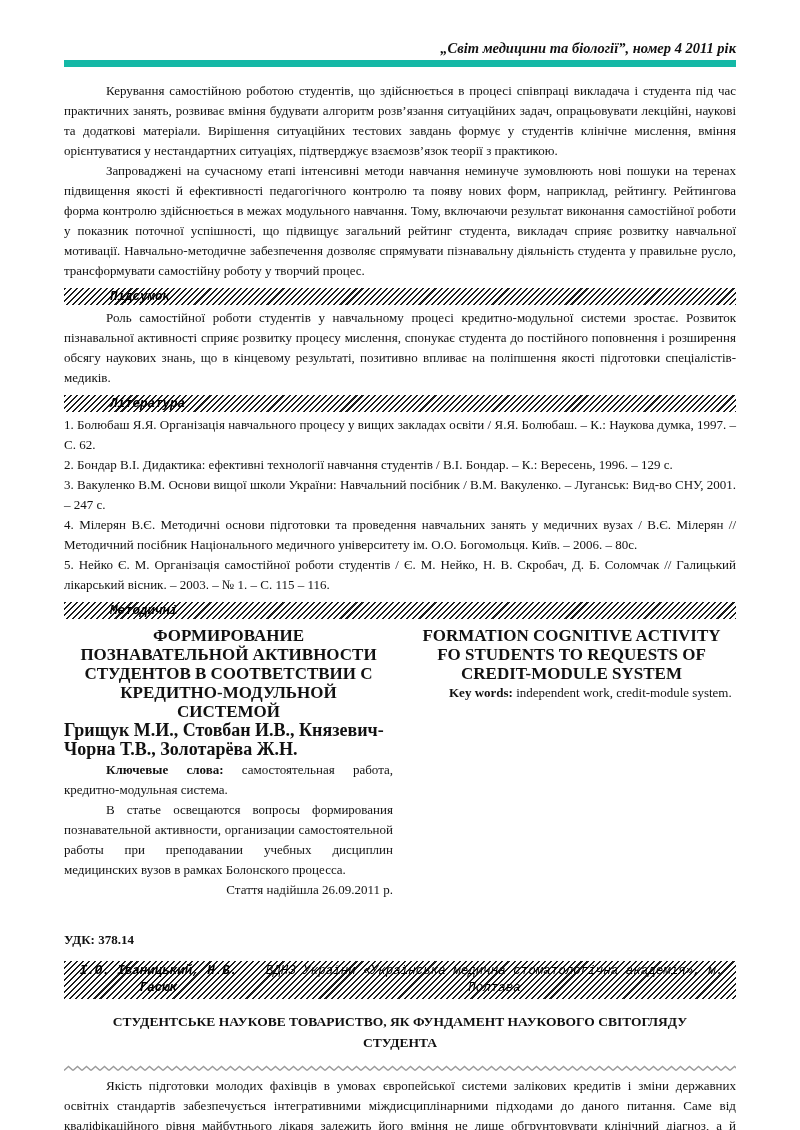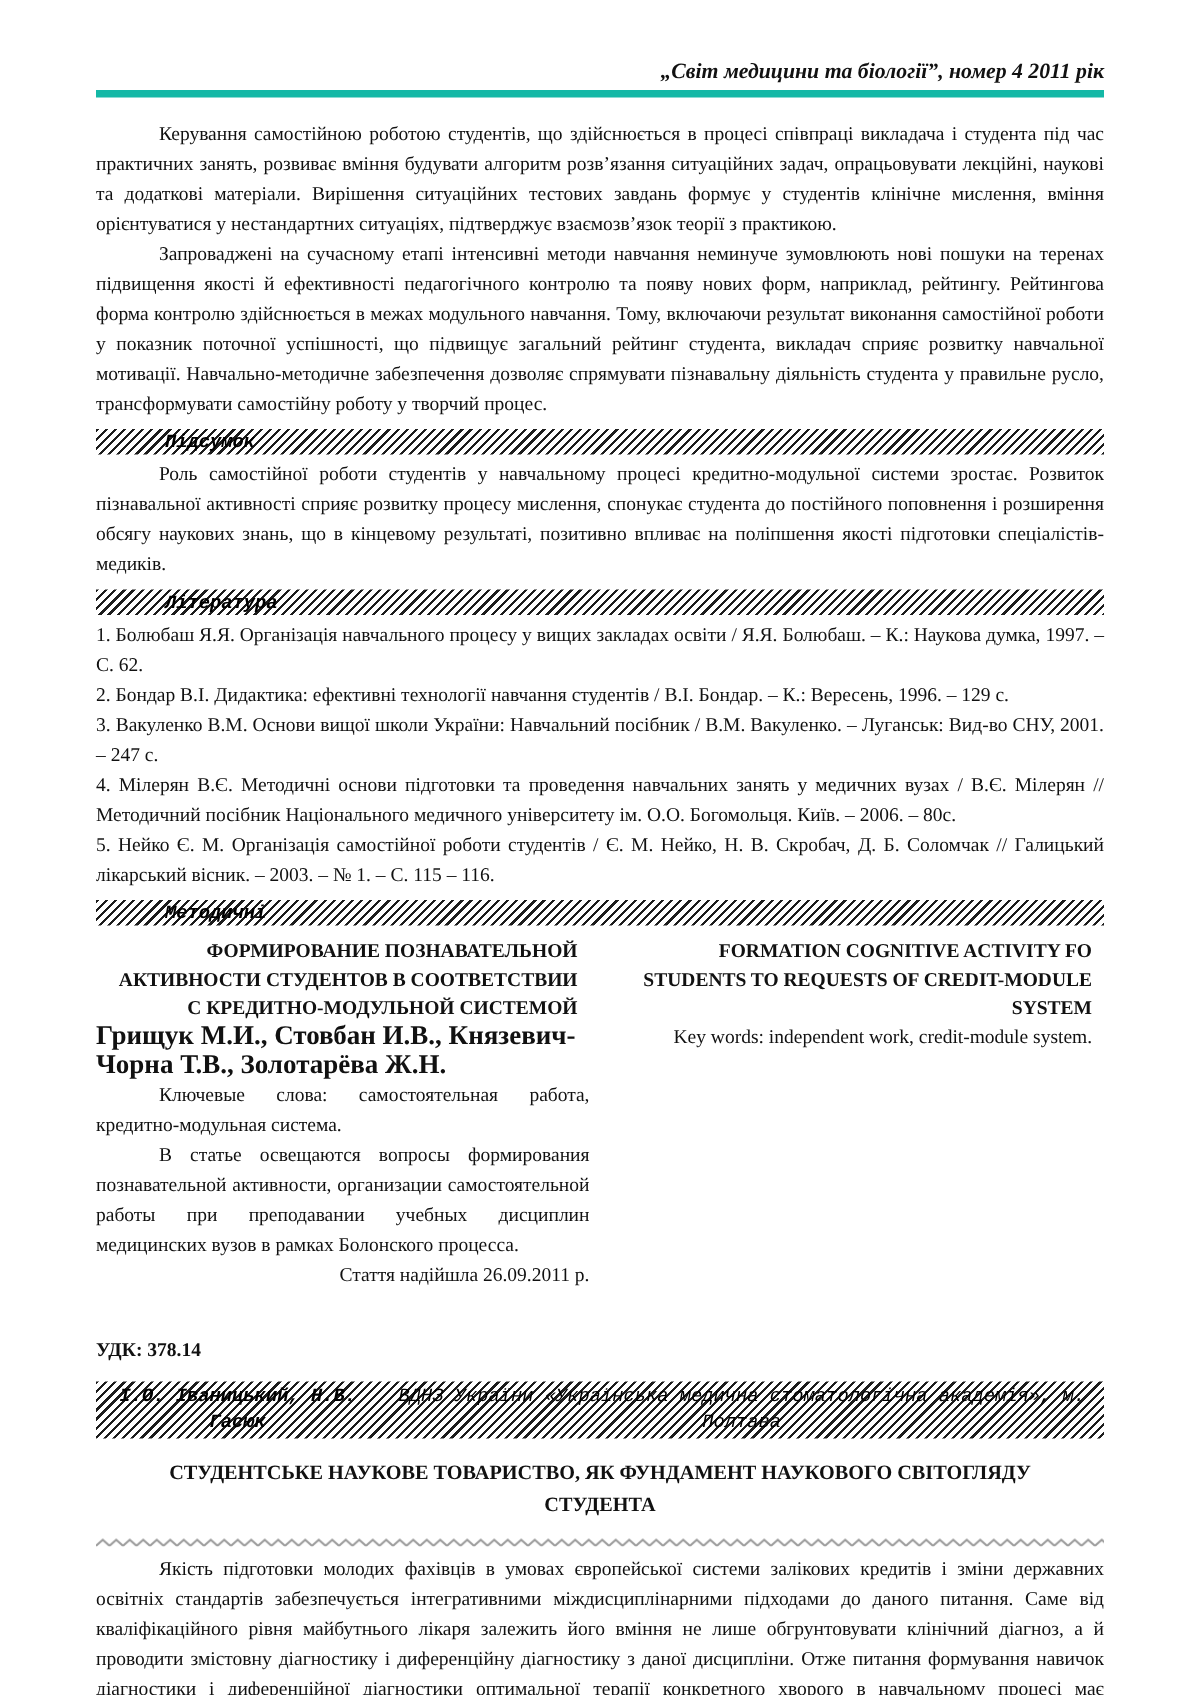--- a/index.html
+++ b/index.html
@@ -5,21 +5,21 @@
   html, body { margin: 0; padding: 0; background: #ffffff; }
   body {
     width: 800px; height: 1130px;
     font-family: "Liberation Serif", "DejaVu Serif", serif;
     color: #111;
     overflow: hidden;
   }
   .page { padding: 40px 64px 0 64px; box-sizing: border-box; }
 
   
-  .header { border-bottom: 5px solid #14b8a6; padding-bottom: 3px; margin-bottom: 14px; }
+  .header { border-bottom: 7px solid #14b8a6; padding-bottom: 3px; margin-bottom: 14px; }
   .header-text {
     text-align: right;
     font-weight: bold; font-style: italic;
     font-size: 14.5px; line-height: 1.2;
   }
 
   
   .para {
     margin: 0; text-align: justify;
     font-size: 13px; line-height: 20px;
@@ -49,39 +49,39 @@
   }
   .band-affiliation {
     font-style: italic; font-size: 12.5px;
     text-align: center; line-height: 17px; color: #000;
   }
 
   
   .columns { display: flex; gap: 14px; margin-top: 5px; }
   .col { flex: 1 1 0; min-width: 0; }
   .col-title {
-    font-weight: bold; text-align: right;
-    font-size: 13px; line-height: 19px; margin: 2px 8px 0 8px;
+    font-weight: bold; text-align: center;
+    font-size: 17px; line-height: 19px; margin: 2px 8px 0 8px;
   }
   .col-authors {
     font-weight: bold; text-align: left;
     font-size: 18px; line-height: 19px; margin-bottom: 1px;
   }
   .received { text-align: right; font-size: 13px; line-height: 20px; }
 
   
   .udk { font-weight: bold; font-size: 13px; margin-top: 32px; }
   .article-title {
     font-weight: bold; text-align: center;
     font-size: 13.5px; line-height: 21px;
     margin: 12px 30px 0 30px;
   }
   .zigzag { display: block; margin: 12px 0 4px 0; }
 
-  b { font-weight: normal; }
+  b { font-weight: bold; }
 </style>
 </head>
 <body>
 
 <svg width="0" height="0" style="position:absolute" aria-hidden="true">
   <defs>
     <pattern id="zz" width="9" height="7" patternUnits="userSpaceOnUse">
       <path d="M0,5.5 L4.5,1.5 L9,5.5" fill="none" stroke="#9b9b9b" stroke-width="1.4"></path>
     </pattern>
   </defs>

